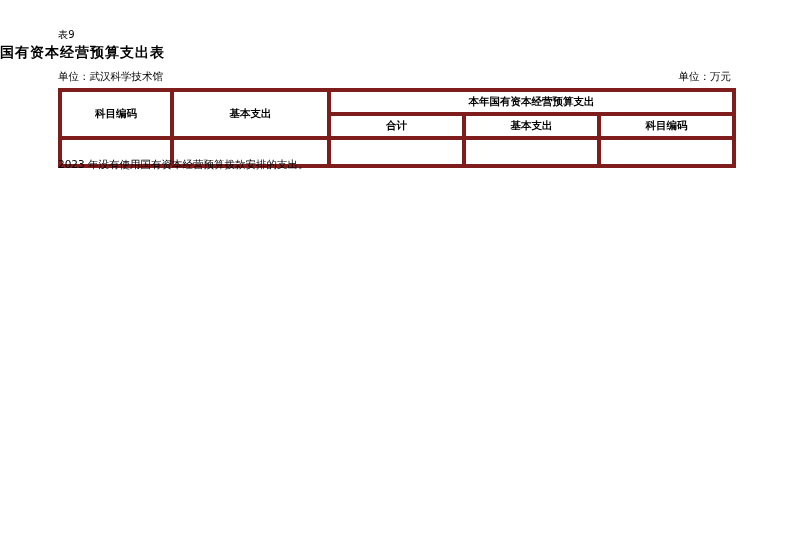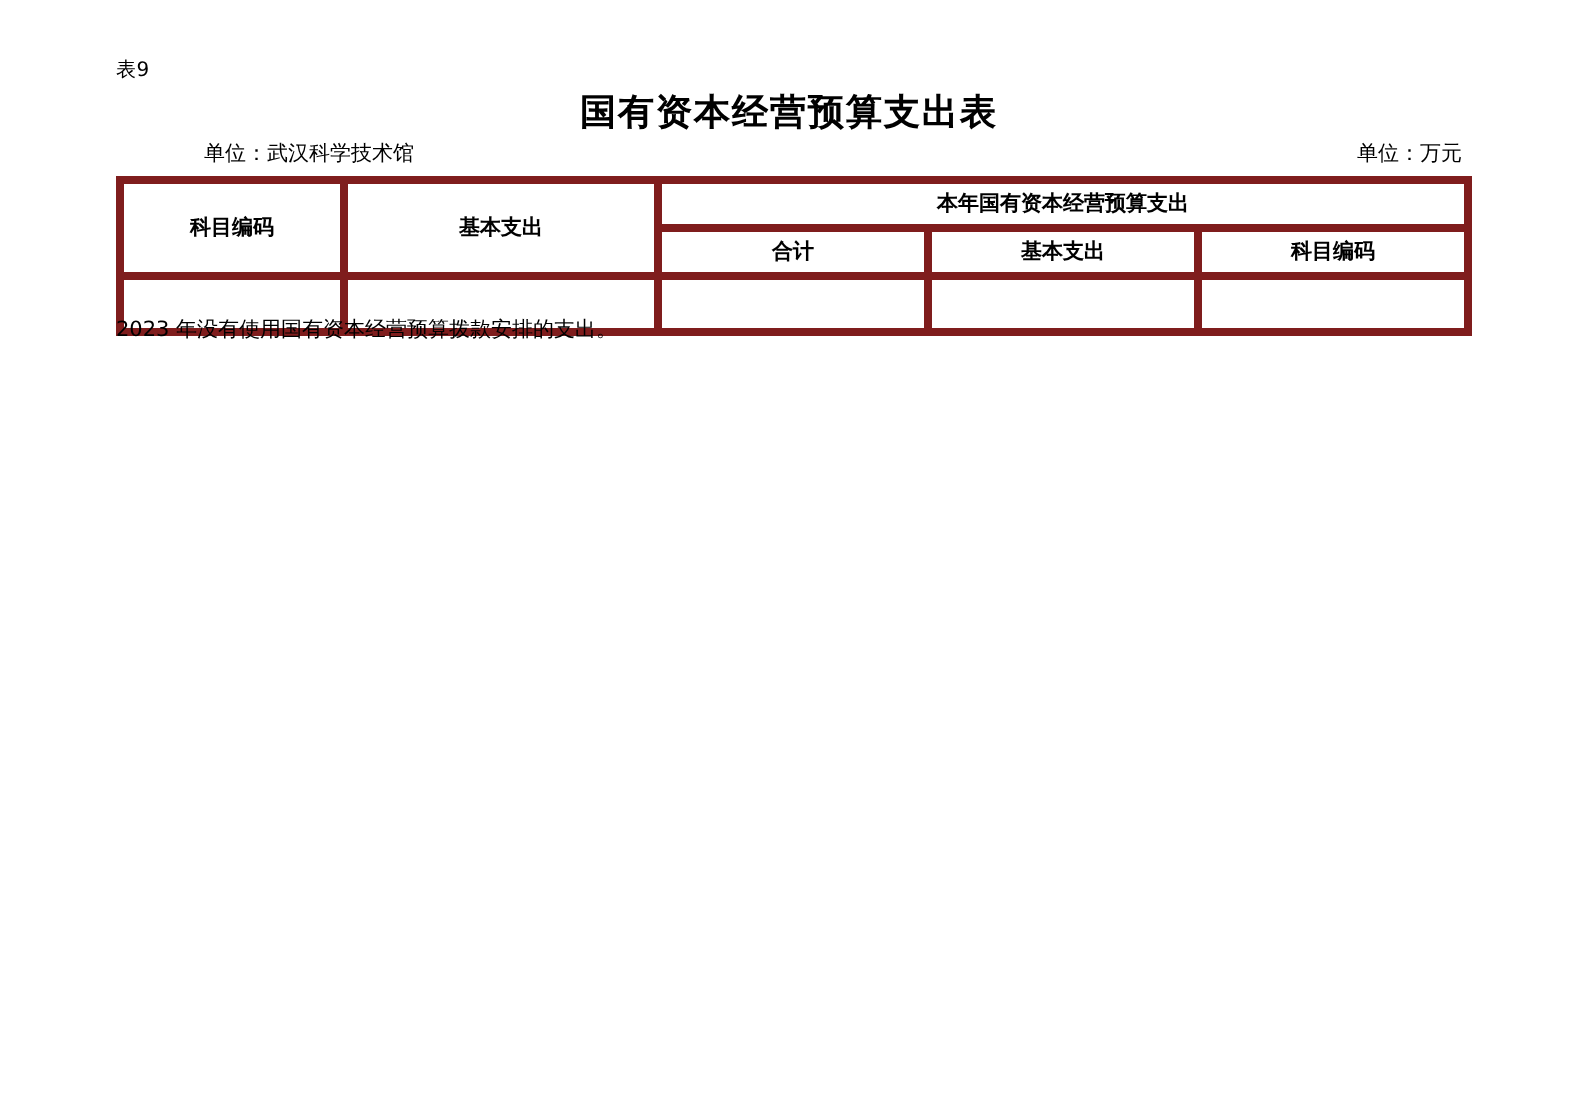--- a/index.html
+++ b/index.html
@@ -28,41 +28,40 @@
     top: 28px;
     font-size: 10px;
     font-family: "DejaVu Sans", sans-serif;
     letter-spacing: 0.3px;
   }
   .doc-title {
     position: absolute;
     left: 0;
     right: 0;
     top: 44px;
-    text-align: center;
-    font-size: 18px;
+    text-align: left;
+    font-size: 14px;
     font-weight: bold;
     font-family: Liberation Sans, sans-serif;
     letter-spacing: 1px;
   }
   .meta-row {
     position: absolute;
     left: 58px;
     right: 58px;
     top: 70px;
     height: 14px;
     font-size: 10.5px;
     font-family: "DejaVu Sans", sans-serif;
   }
   .meta-left {
     position: absolute;
     left: 0;
     top: 0;
     white-space: nowrap;
-    margin-left: 44px;
   }
   .meta-right {
     position: absolute;
     right: 0;
     top: 0;
     white-space: nowrap;
     text-align: right;
   }
   table.budget {
     position: absolute;

